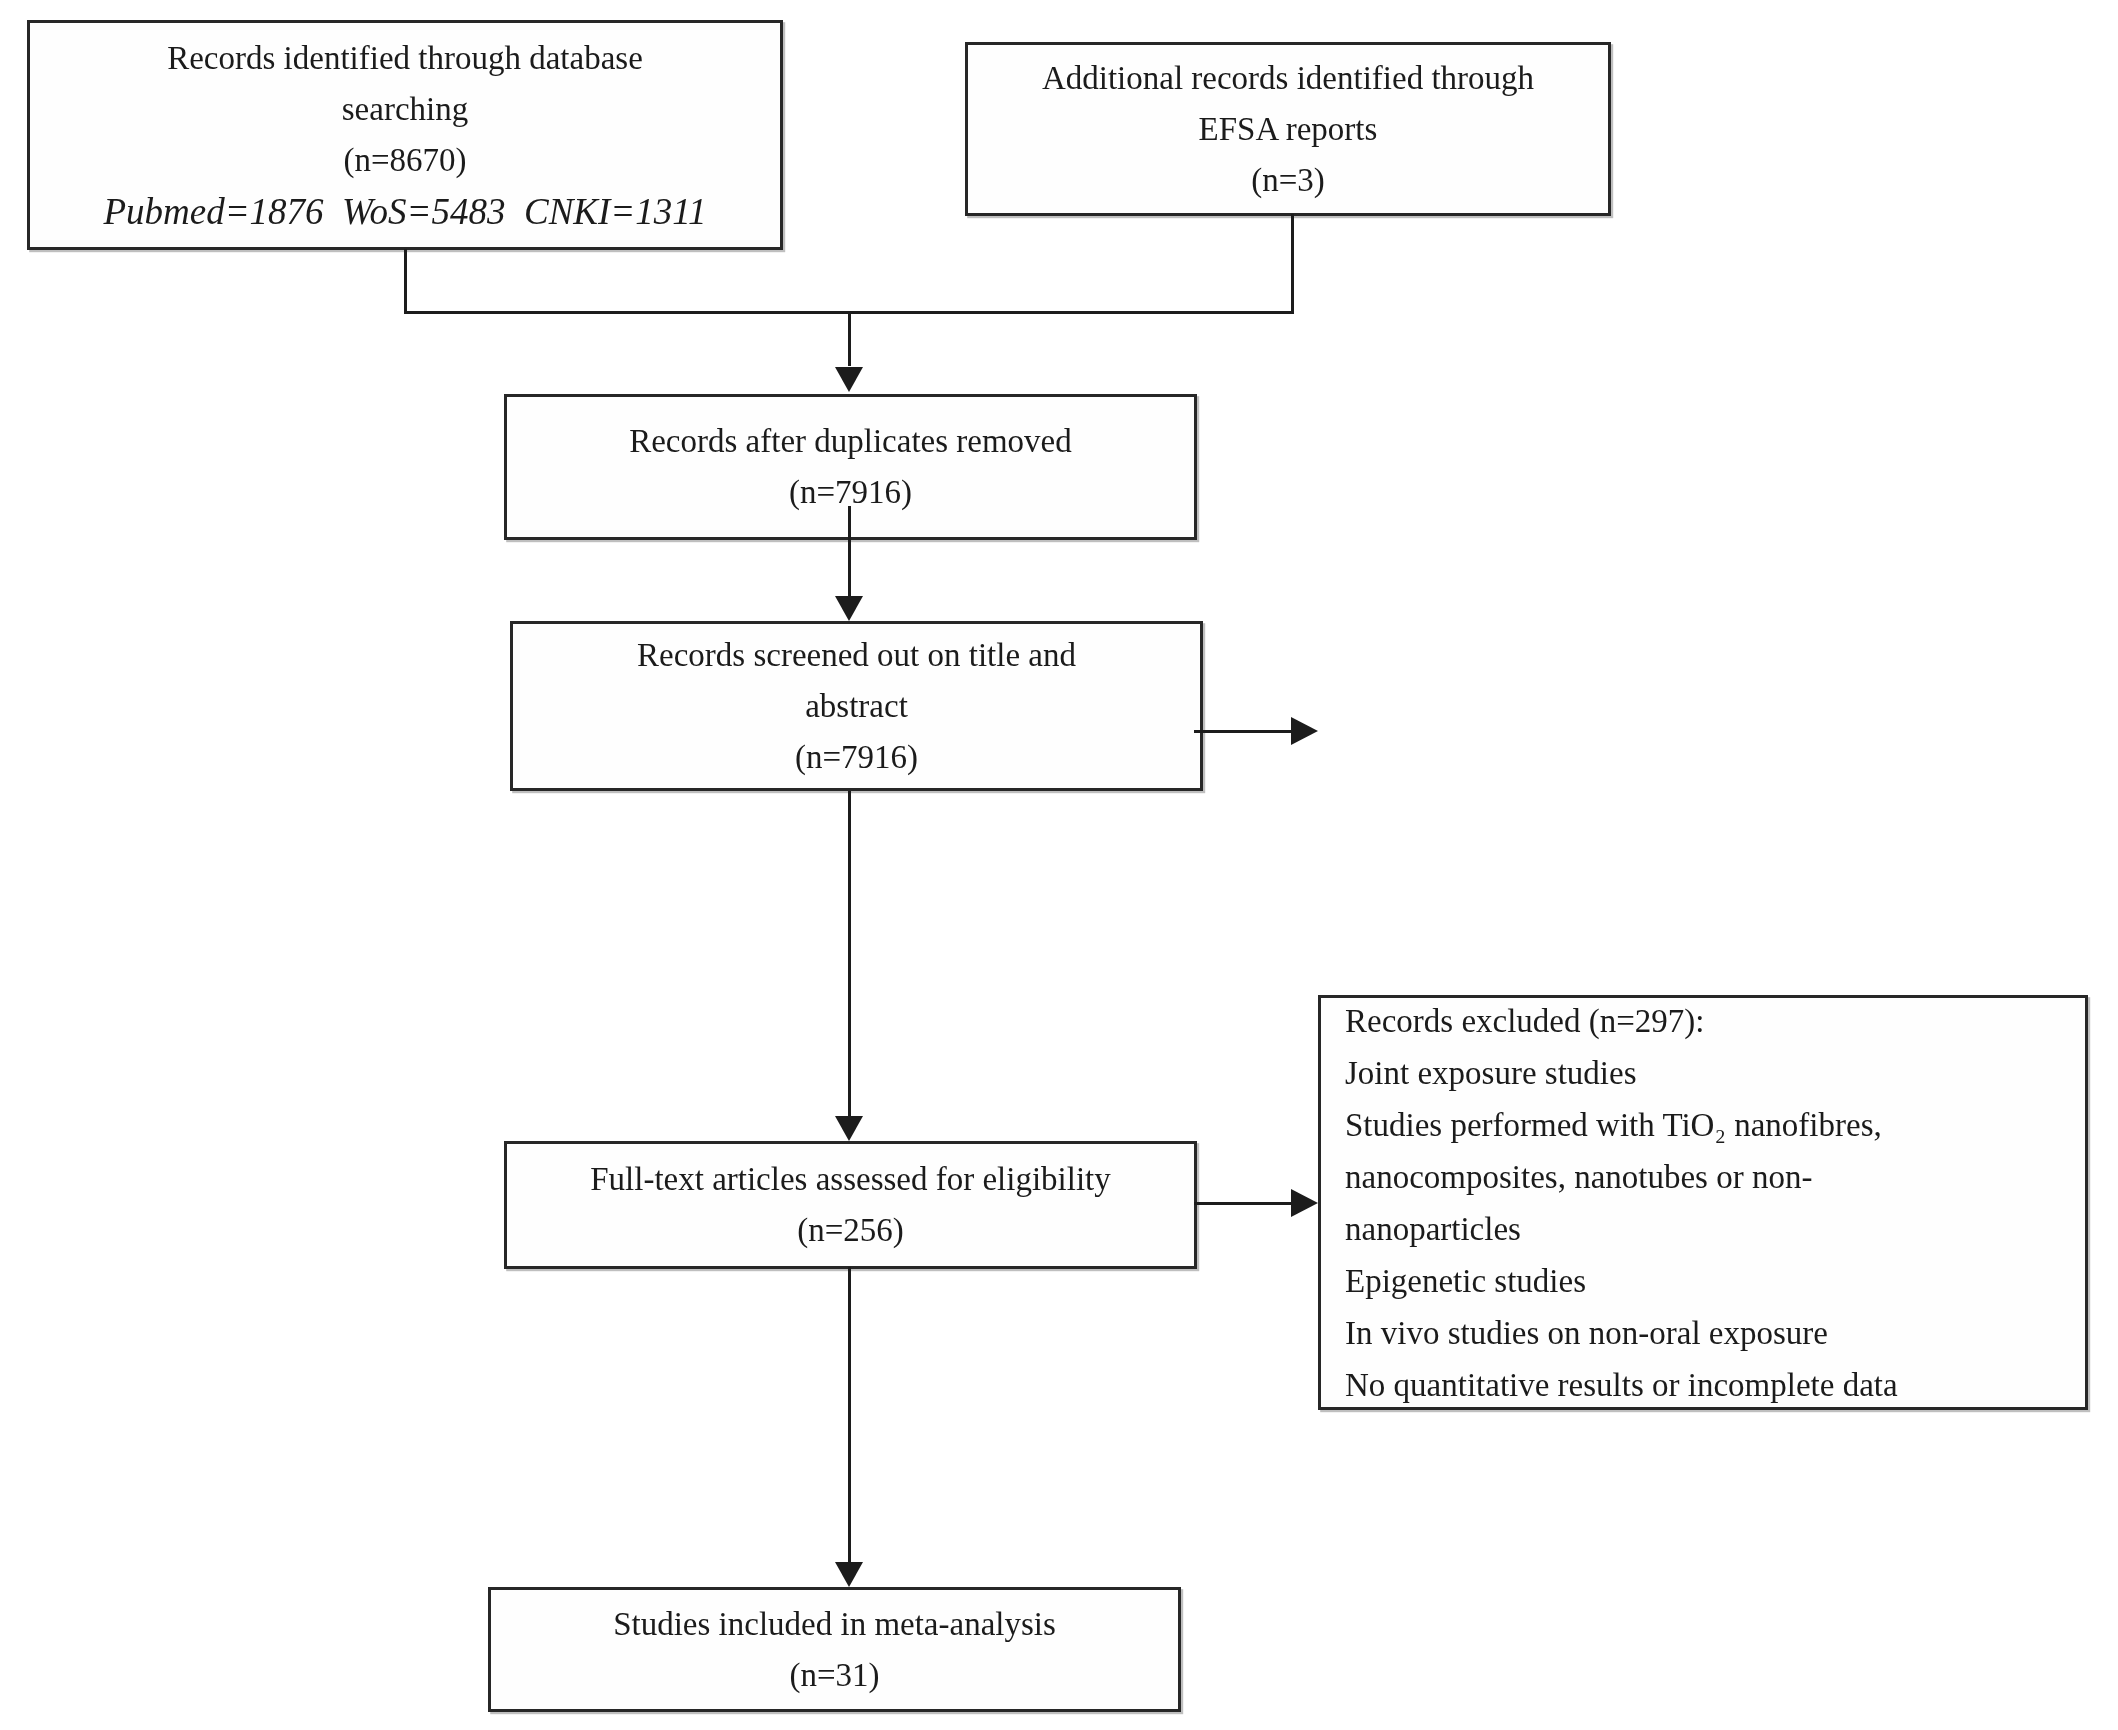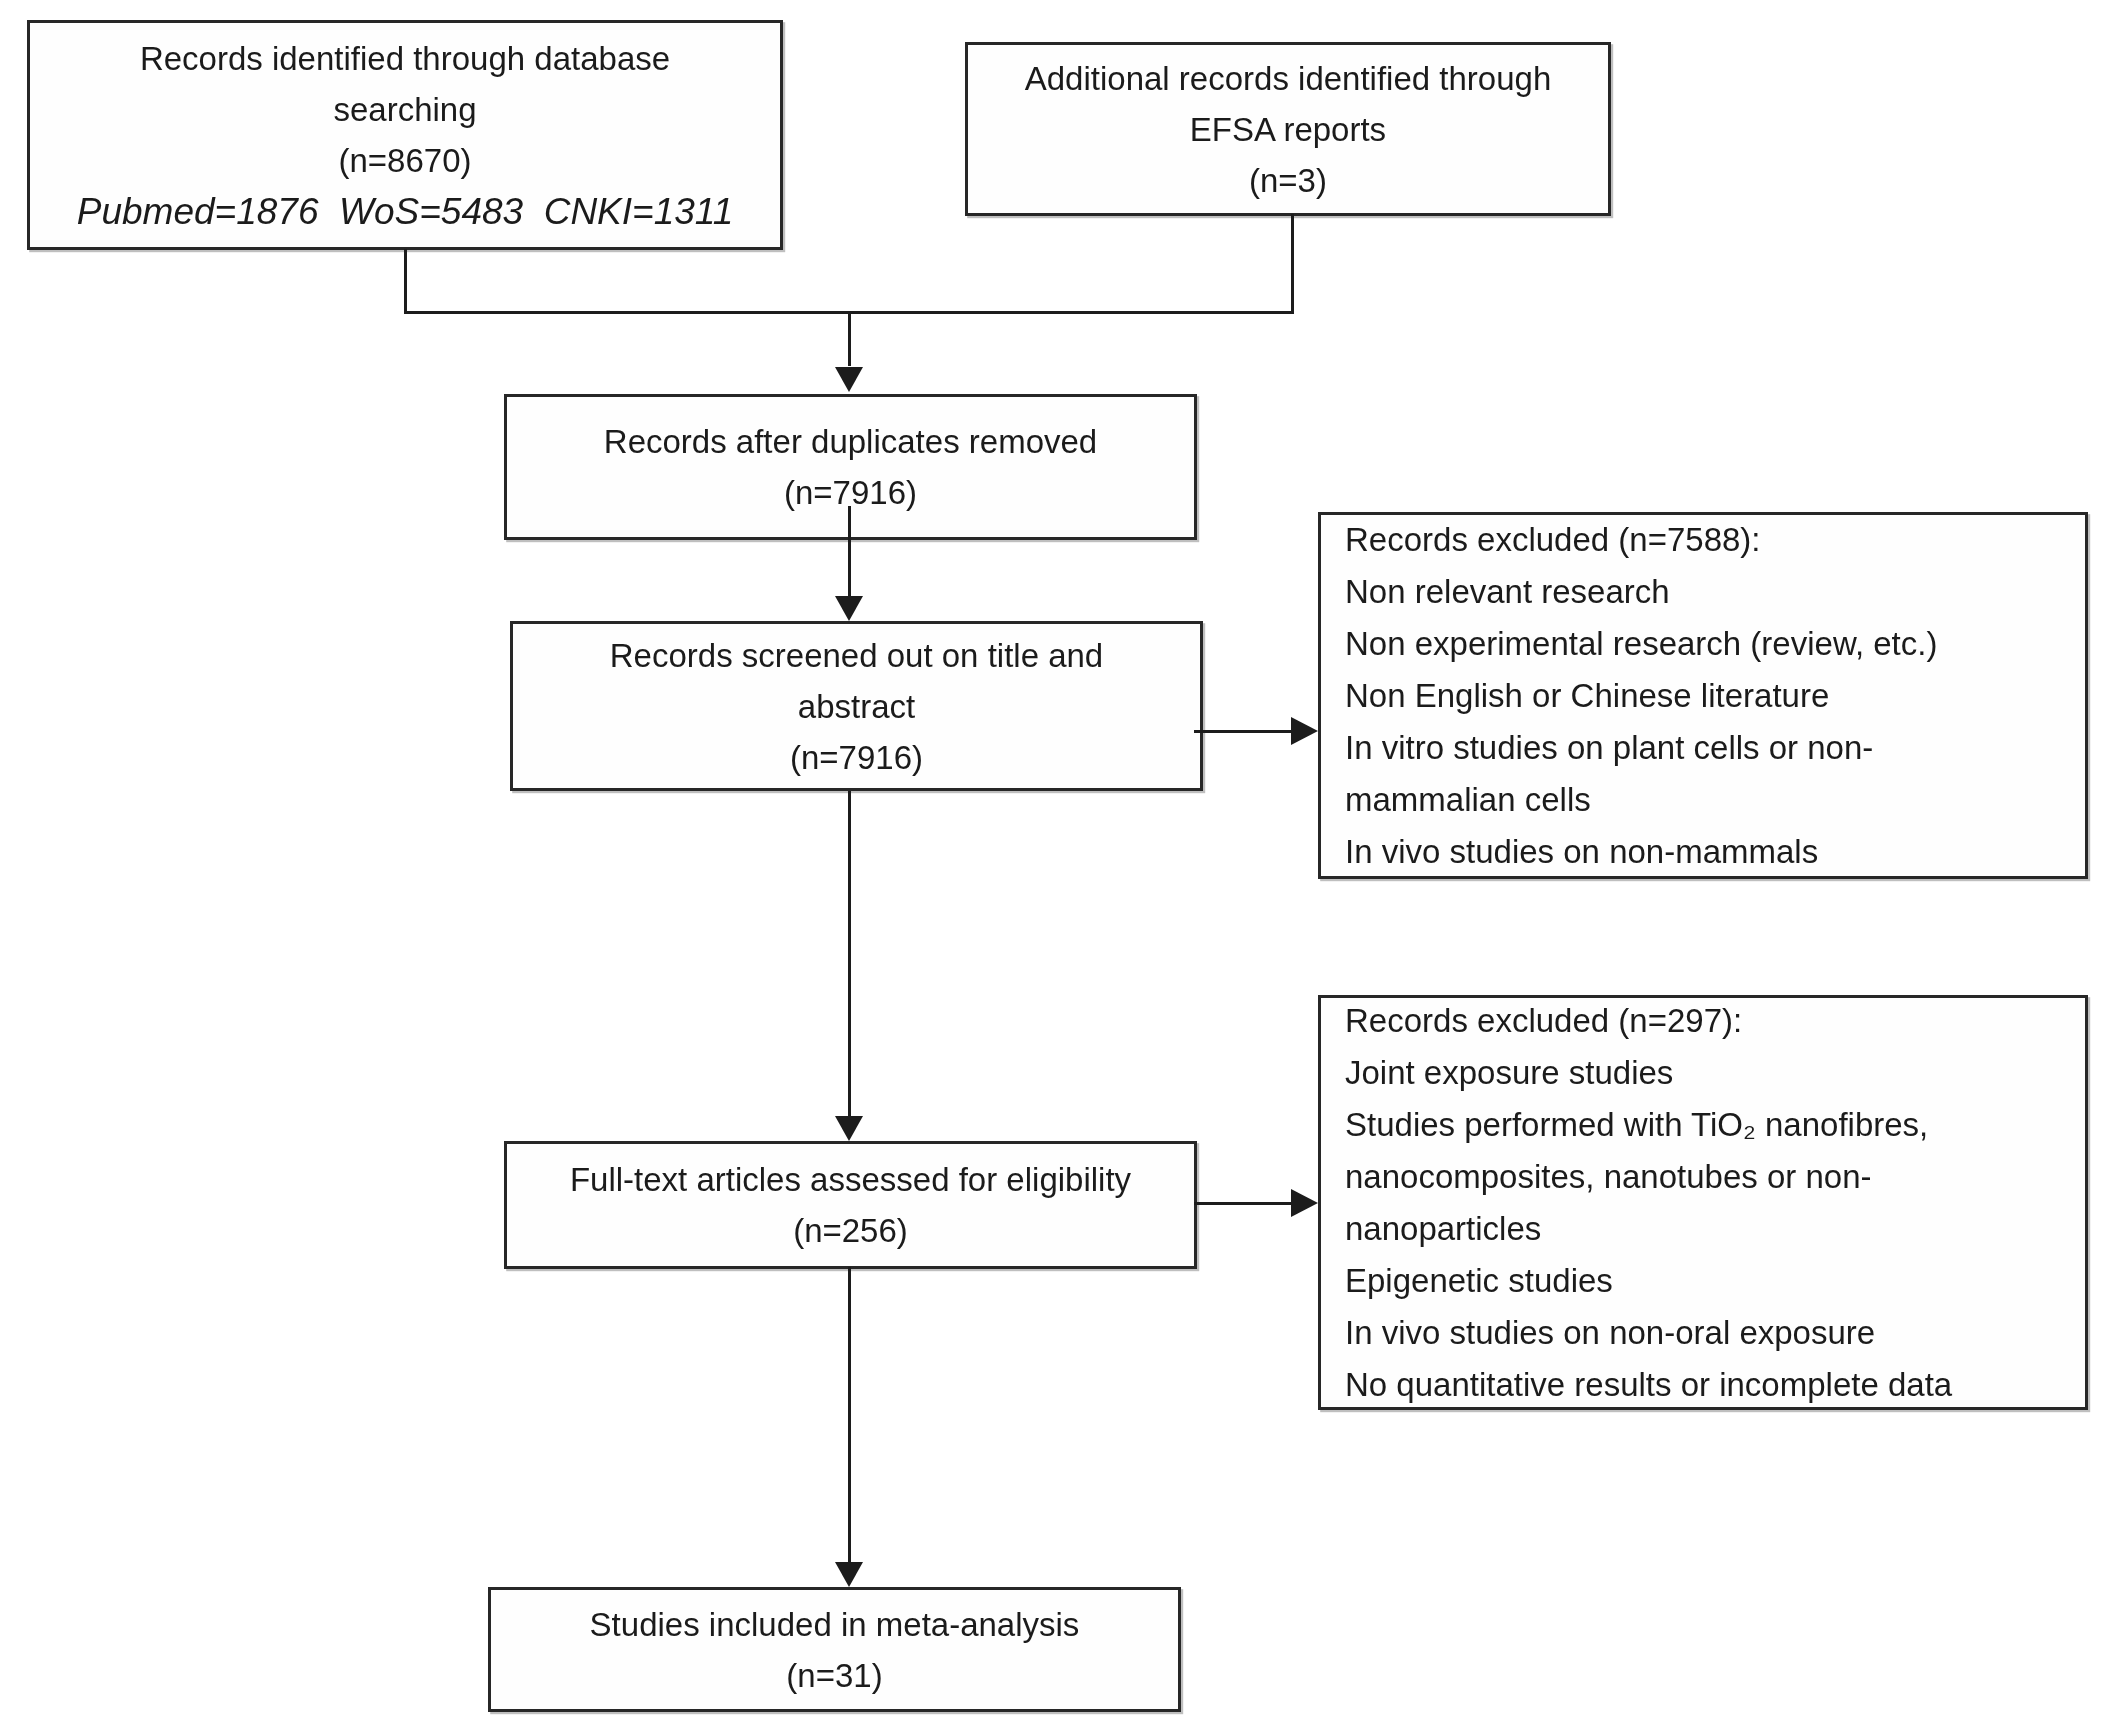--- a/index.html
+++ b/index.html
@@ -5,21 +5,21 @@
   html, body {
     margin: 0;
     padding: 0;
     background: #ffffff;
   }
   #canvas {
     position: relative;
     width: 2119px;
     height: 1730px;
     background: #ffffff;
-    font-family: Liberation Sans, sans-serif;
+    font-family: Liberation Serif, serif;
     color: #1b1b1b;
     overflow: hidden;
   }
   .box {
     position: absolute;
     box-sizing: border-box;
     border: 3.7px solid #272727;
     background: #fefefe;
     display: flex;
     flex-direction: column;
@@ -115,29 +115,20 @@
 
   <div class="box" id="box-screened">
     <div class="txt">Records screened out on title and
 abstract
 (n=7916)</div>
   </div>
 
   <div class="hline" style="left:1194px; top:730px; width:99px;"></div>
   <div class="arrow-right" style="left:1291px; top:717px;"></div>
 
-  <div class="box left-align" id="box-excluded1">
-    <div class="txt">Records excluded (n=7588):
-Non relevant research
-Non experimental research (review, etc.)
-Non English or Chinese literature
-In vitro studies on plant cells or non-
-mammalian cells
-In vivo studies on non-mammals</div>
-  </div>
 
   <div class="vline" style="left:848px; top:791px; height:326px;"></div>
   <div class="arrow-down" style="left:835px; top:1116px;"></div>
 
   <div class="box" id="box-fulltext">
     <div class="txt">Full-text articles assessed for eligibility
 (n=256)</div>
   </div>
 
   <div class="hline" style="left:1194px; top:1202px; width:99px;"></div>

